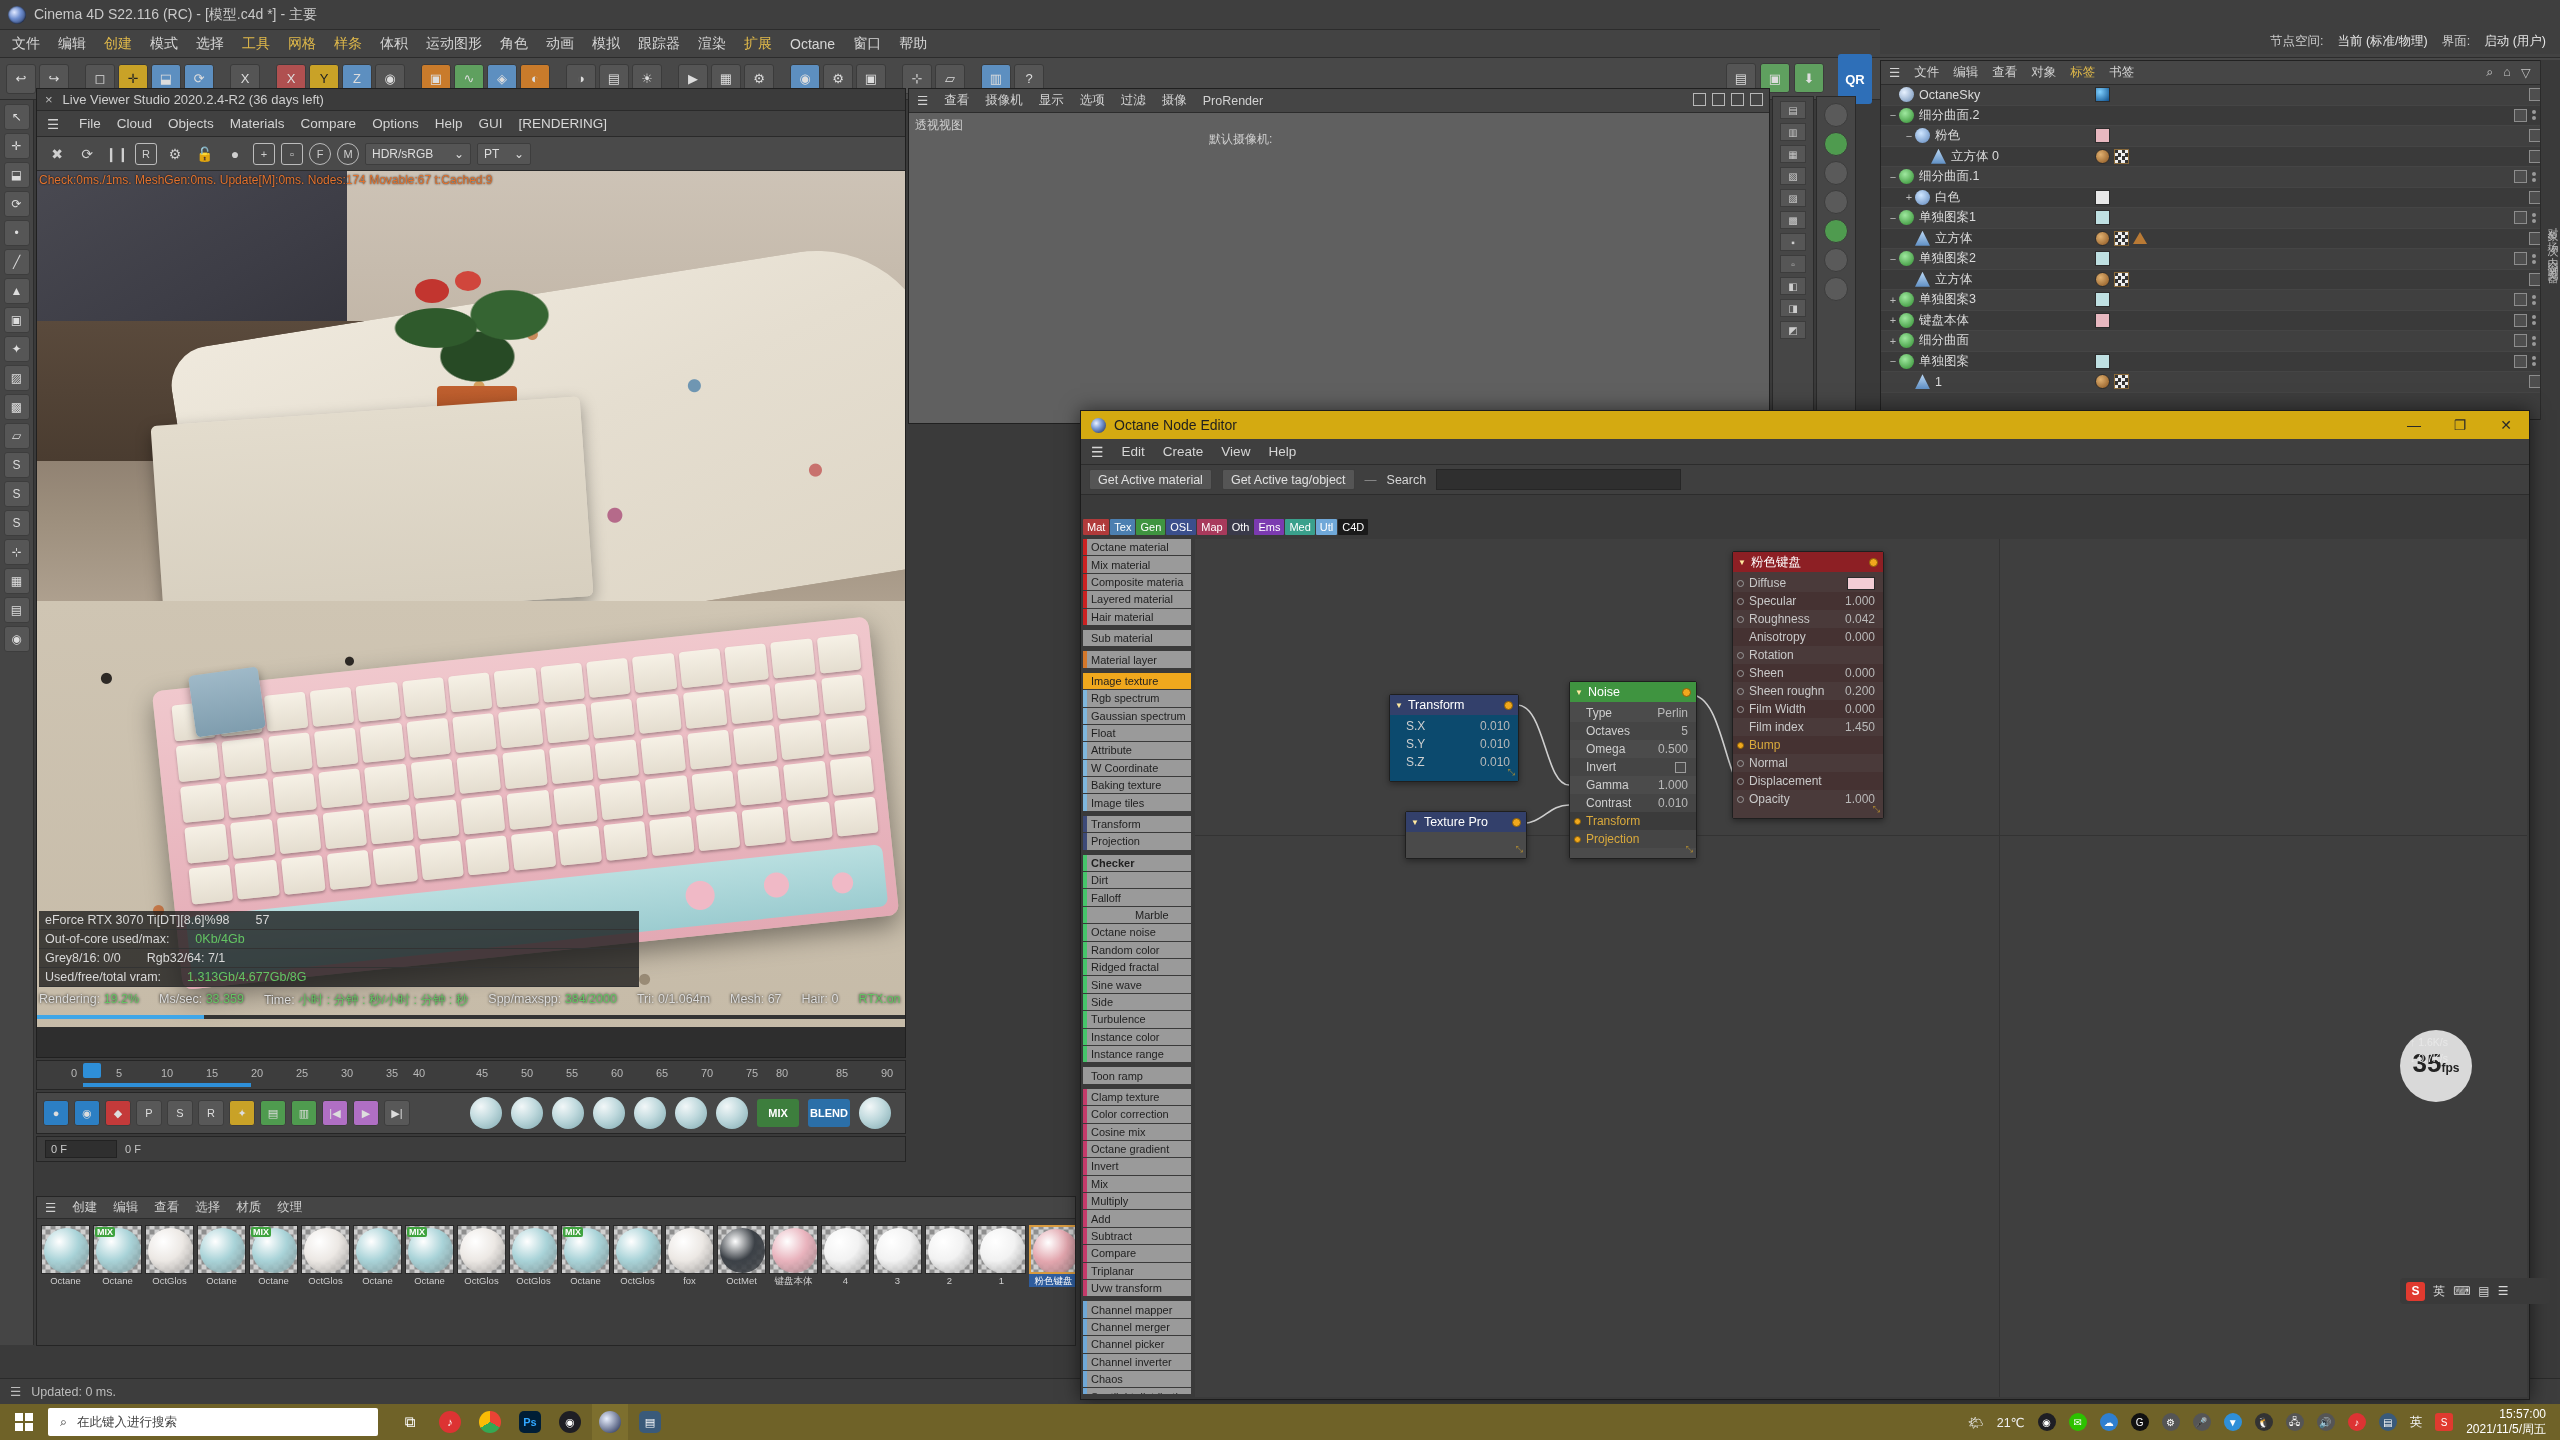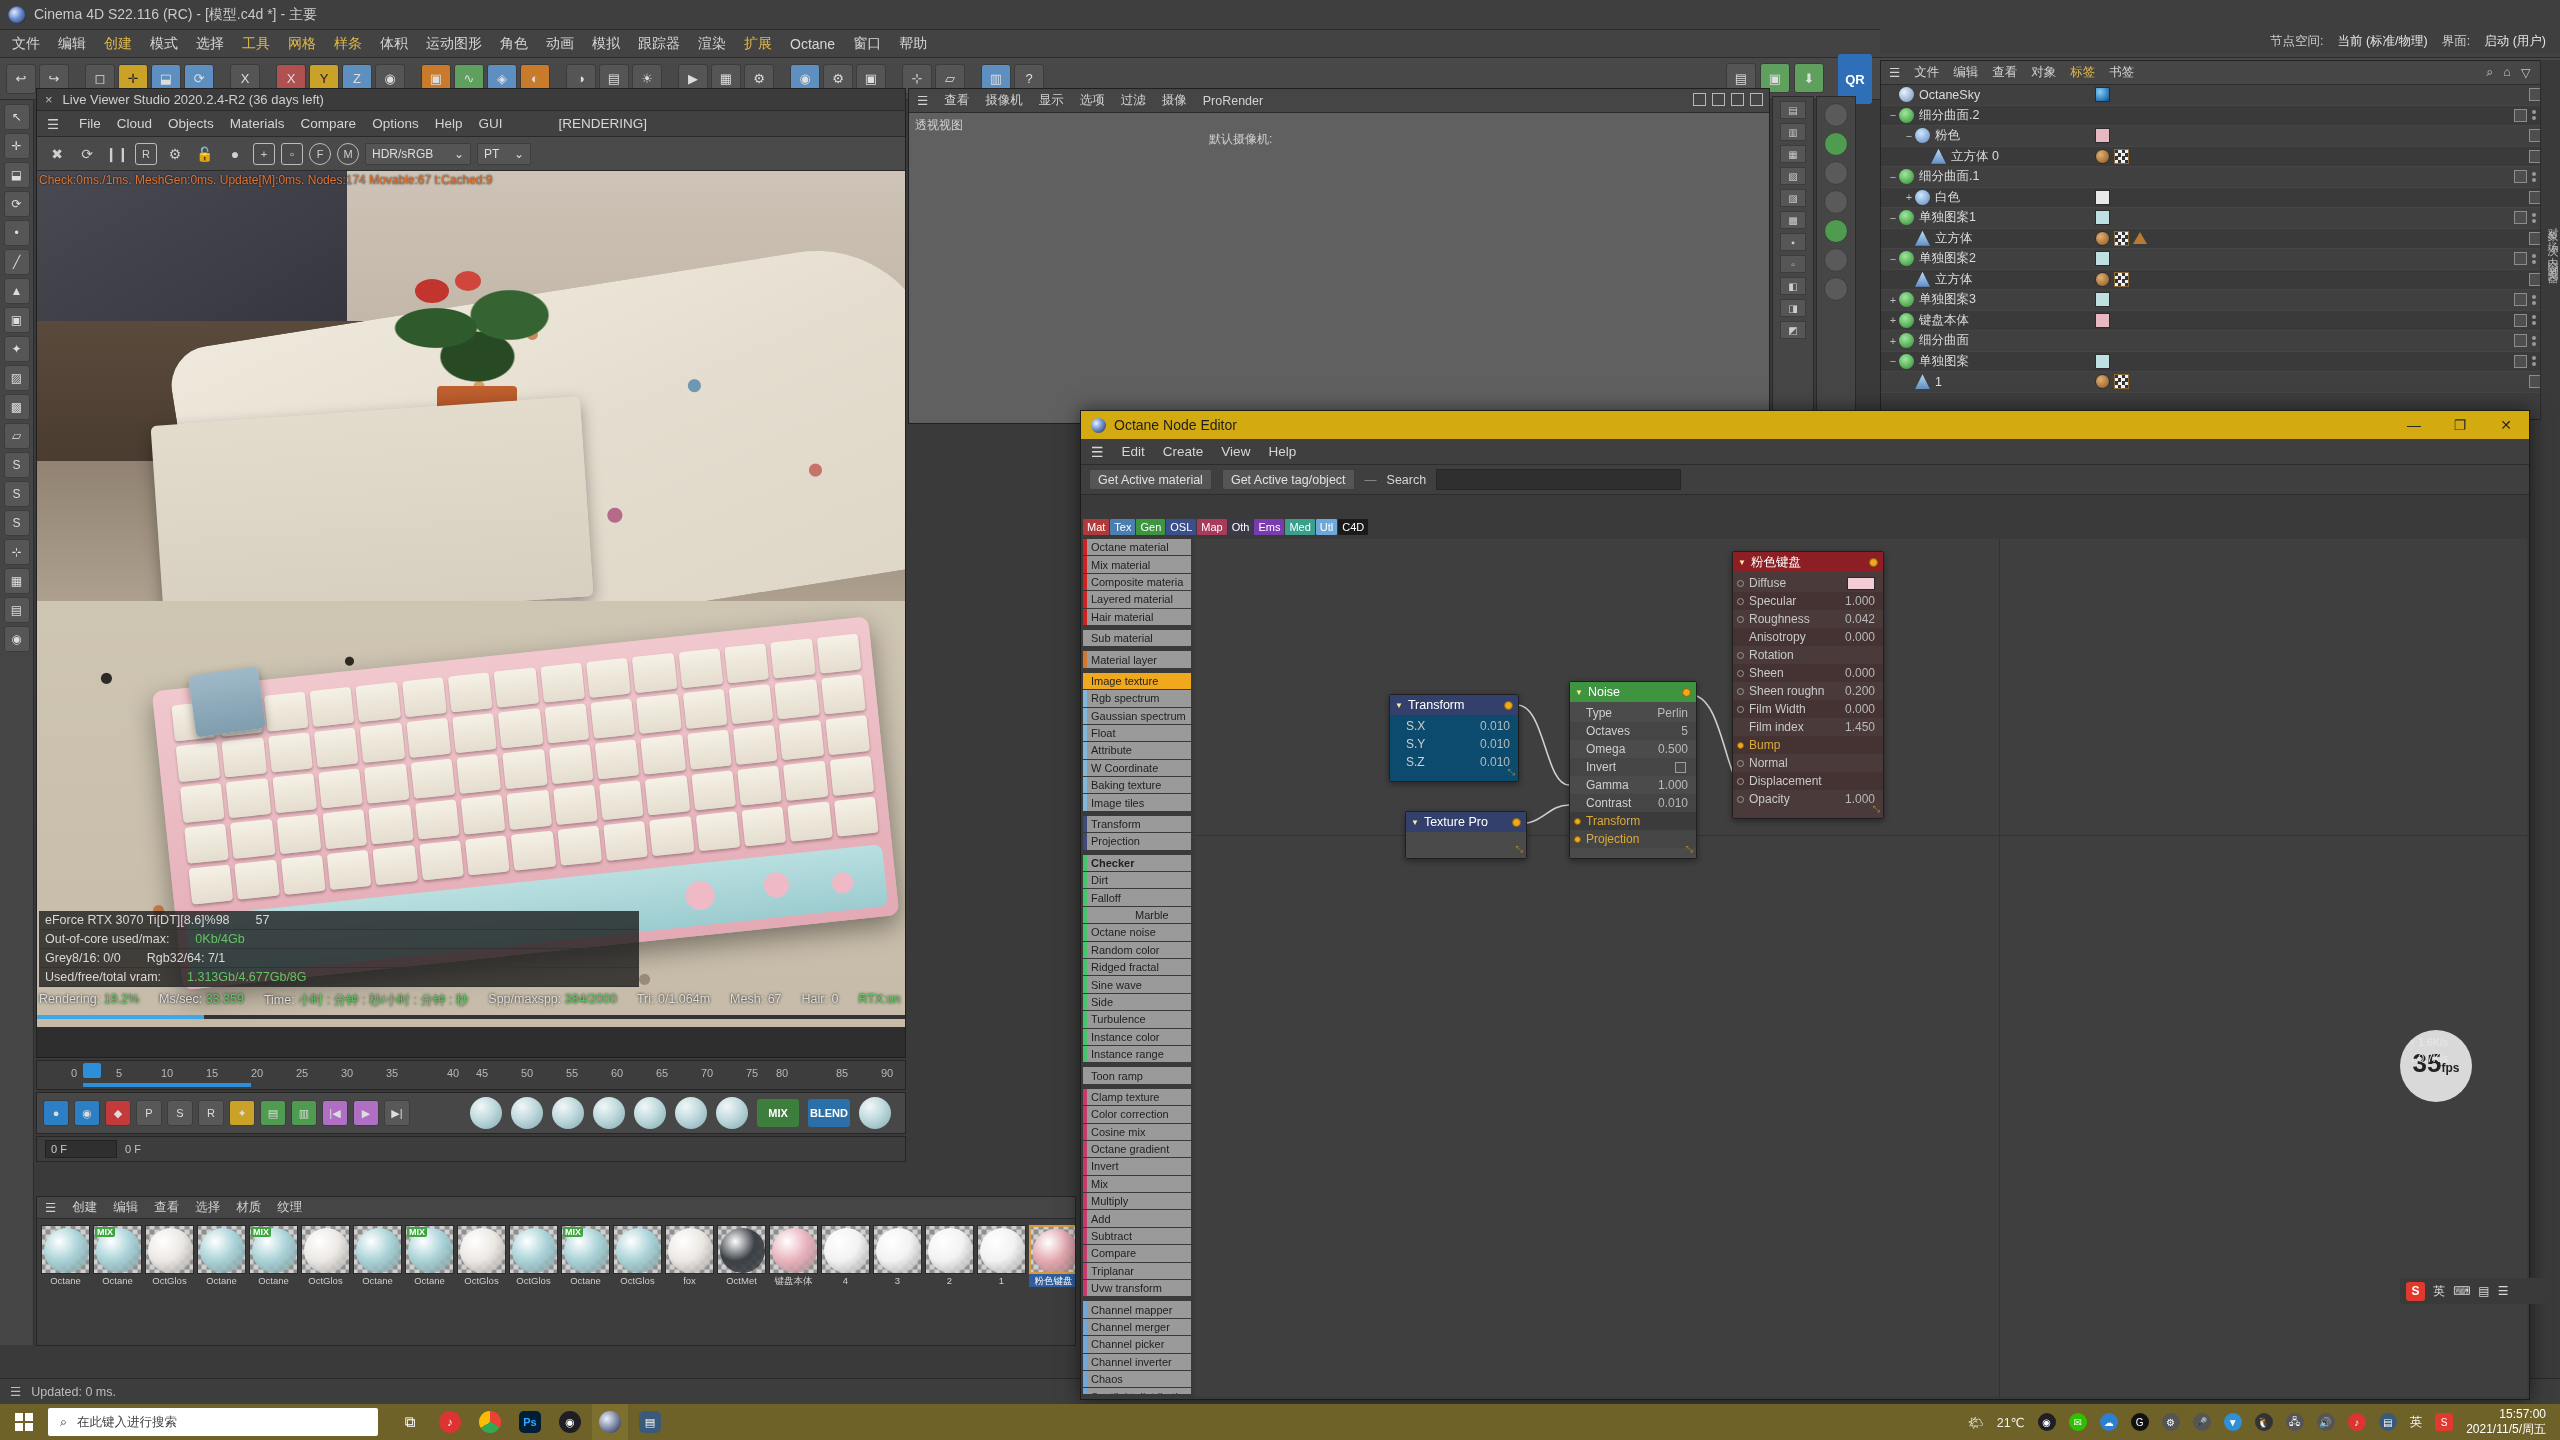--- a/index.html
+++ b/index.html
@@ -45,21 +45,21 @@
 
   
   #lv { position:absolute; left:36px; top:88px; width:870px; height:970px;
     background:#2e2e2e; border:1px solid #202020; }
   #lv-title { height:22px; background:#3b3b3b; display:flex; align-items:center;
     gap:10px; padding-left:8px; color:#cfcfcf; font-size:13px; border-bottom:1px solid #2a2a2a;}
   #lv-title .x { color:#bbb; font-size:13px; }
   #lv-menu { height:26px; background:#414141; display:flex; align-items:center; gap:16px;
     padding-left:10px; color:#d3d3d3; font-size:13.5px; border-bottom:1px solid #2a2a2a;}
   #lv-menu .burger { display:inline-block; width:16px; }
-  #lv-menu .rend { color:#d8d8d8; margin-left:40px; }
+  #lv-menu .rend { color:#d8d8d8; }
   #lv-tools { height:34px; background:#4a4a4a; display:flex; align-items:center;
     gap:6px; padding-left:8px; border-bottom:1px solid #2a2a2a; }
   .lvi { width:24px;height:24px;display:flex;align-items:center;justify-content:center;
     color:#cfcfcf;font-size:14px; }
   .lvbox { width:22px;height:22px;border:1.5px solid #bcbcbc; border-radius:3px;
     display:flex;align-items:center;justify-content:center;color:#cfcfcf;font-size:11px; }
   .lvcircle { width:22px;height:22px;border:1.5px solid #bcbcbc; border-radius:50%;
     display:flex;align-items:center;justify-content:center;color:#cfcfcf;font-size:11px; }
   .lvsel { width:106px;height:22px;background:#555;border:1px solid #3d3d3d;border-radius:2px;
     color:#ddd;font-size:12px;display:flex;align-items:center;justify-content:space-between;
@@ -1026,21 +1026,21 @@
 <div id="timeline">
   <div id="tl-ticks">
       <span style="left: 34px;">0</span>
       <span style="left: 79px;">5</span>
       <span style="left: 124px;">10</span>
       <span style="left: 169px;">15</span>
       <span style="left: 214px;">20</span>
       <span style="left: 259px;">25</span>
       <span style="left: 304px;">30</span>
       <span style="left: 349px;">35</span>
-      <span style="left: 410px;">40</span>
+      <span style="left: 376px;">40</span>
       <span style="left: 439px;">45</span>
       <span style="left: 484px;">50</span>
       <span style="left: 529px;">55</span>
       <span style="left: 574px;">60</span>
       <span style="left: 619px;">65</span>
       <span style="left: 664px;">70</span>
       <span style="left: 709px;">75</span>
       <span style="left: 739px;">80</span>
       <span style="left: 799px;">85</span>
       <span style="left: 844px;">90</span>

